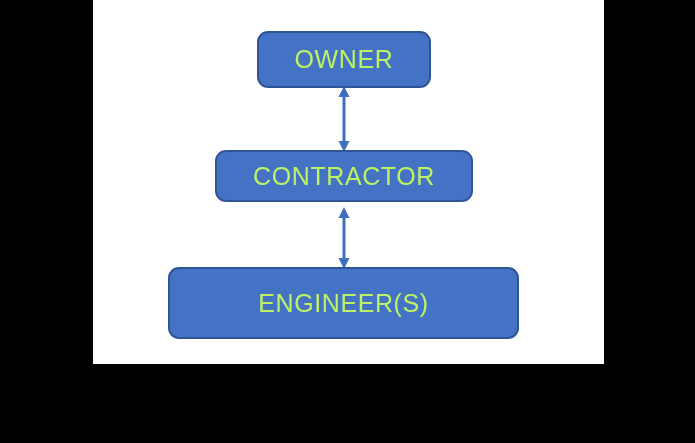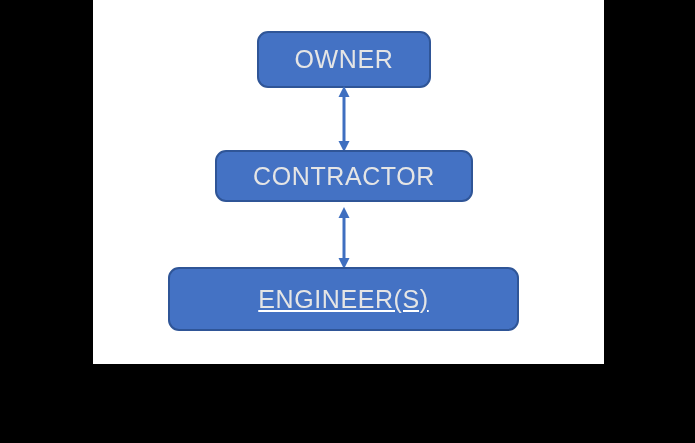--- a/index.html
+++ b/index.html
@@ -37,21 +37,21 @@
     justify-content: center;
     background: #4472C4;
     border: 2px solid #2F5597;
     border-radius: 11px;
     color: #ffffff;
     letter-spacing: 0.6px;
     white-space: nowrap;
     text-align: center;
   }
   .node-label {
-    color: #e5e5e5;
+    color: #bef264;
     font-weight: 400;
   }
   #node-owner {
     left: 164px;
     top: 31px;
     width: 174px;
     height: 57px;
   }
   #node-owner .node-label { font-size: 25px; }
 
@@ -60,22 +60,21 @@
     top: 150px;
     width: 258px;
     height: 52px;
   }
   #node-contractor .node-label { font-size: 25px; }
 
   #node-engineers {
     left: 75px;
     top: 267px;
     width: 351px;
-    height: 64px;
-    text-decoration: underline;
+    height: 72px;
   }
   #node-engineers .node-label { font-size: 25px; }
 
   
   .connector {
     position: absolute;
     width: 26px;
   }
   #connector-owner-contractor {
     left: 238px;

